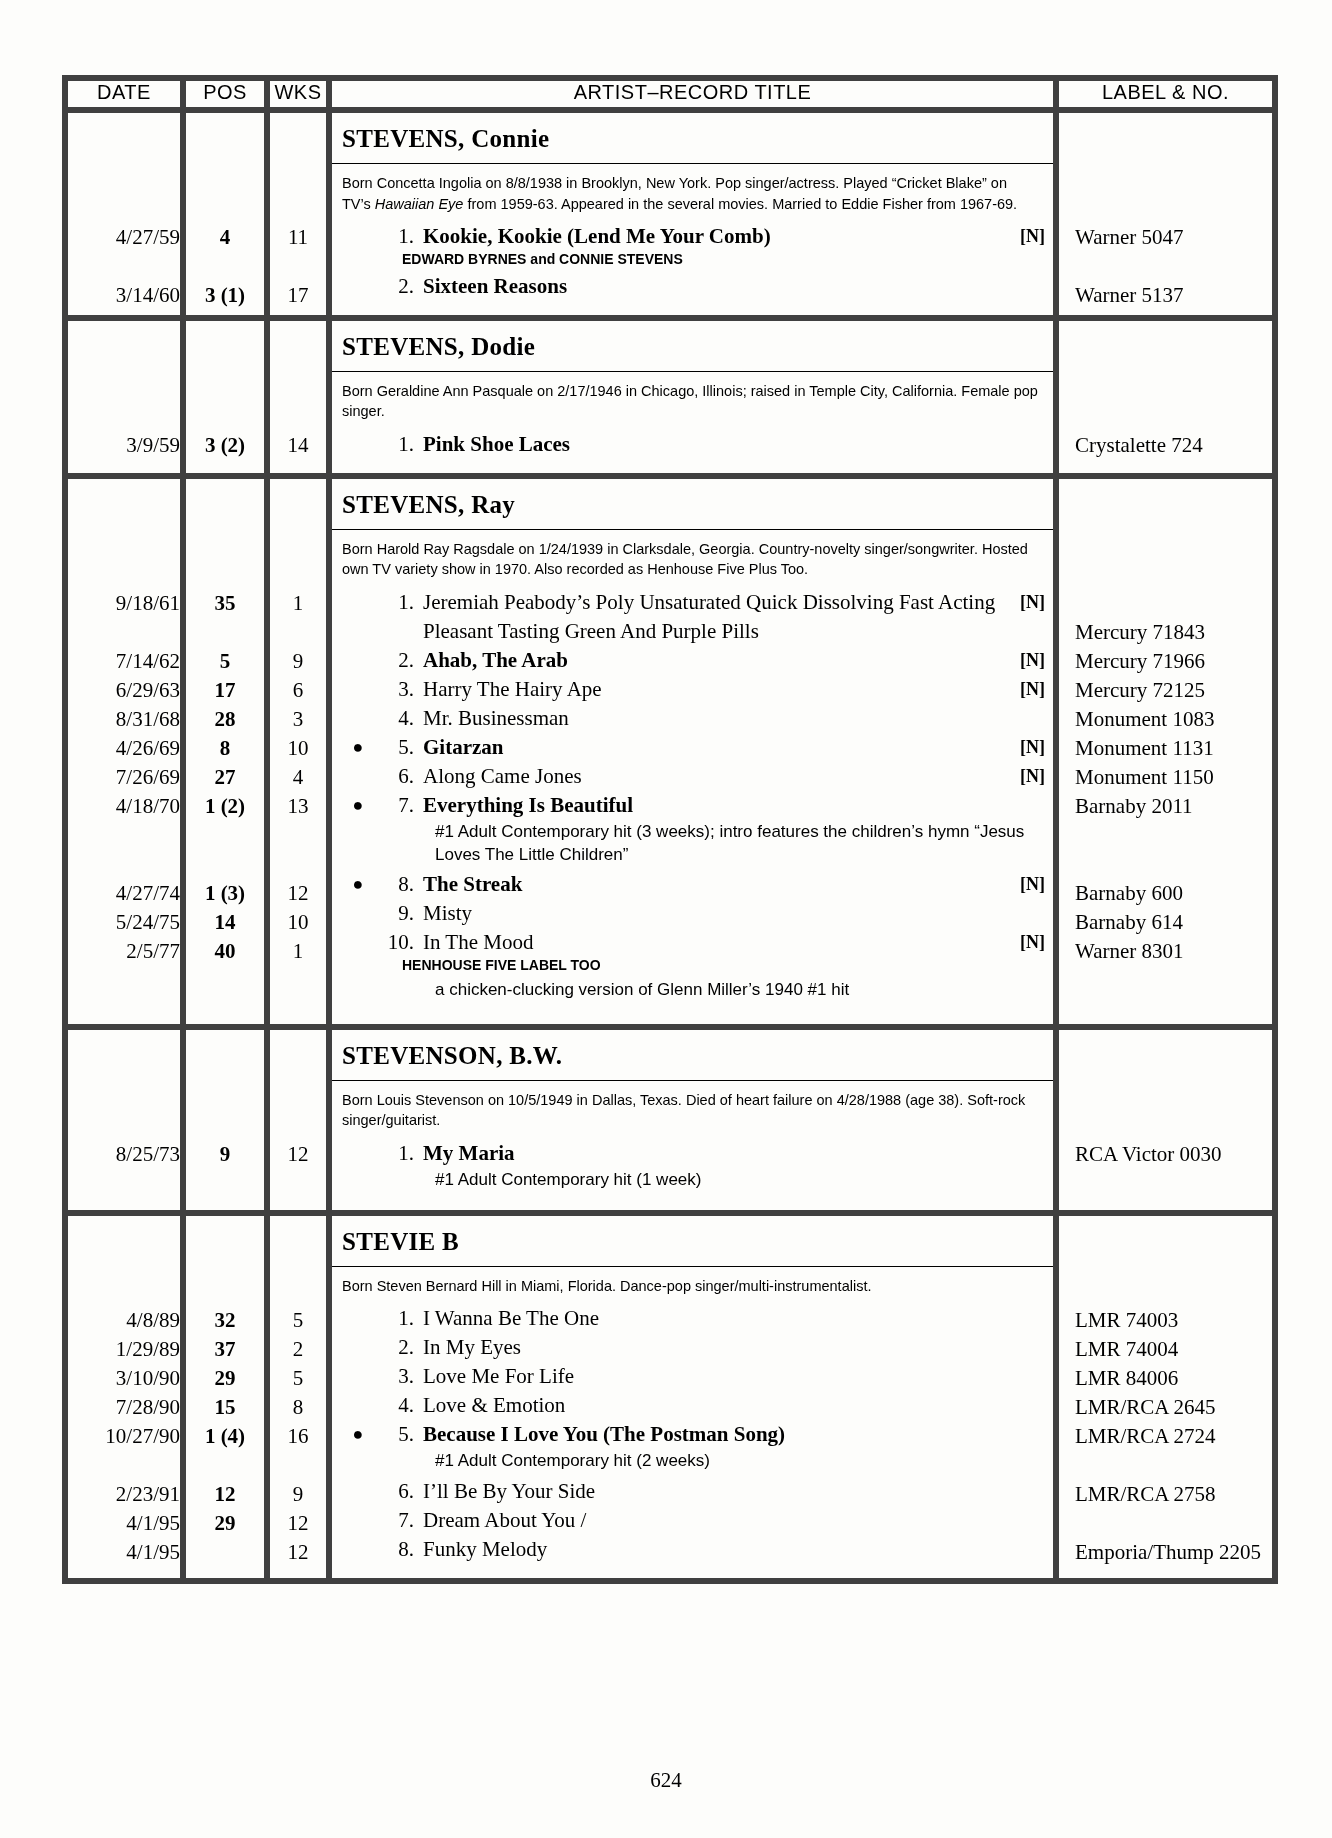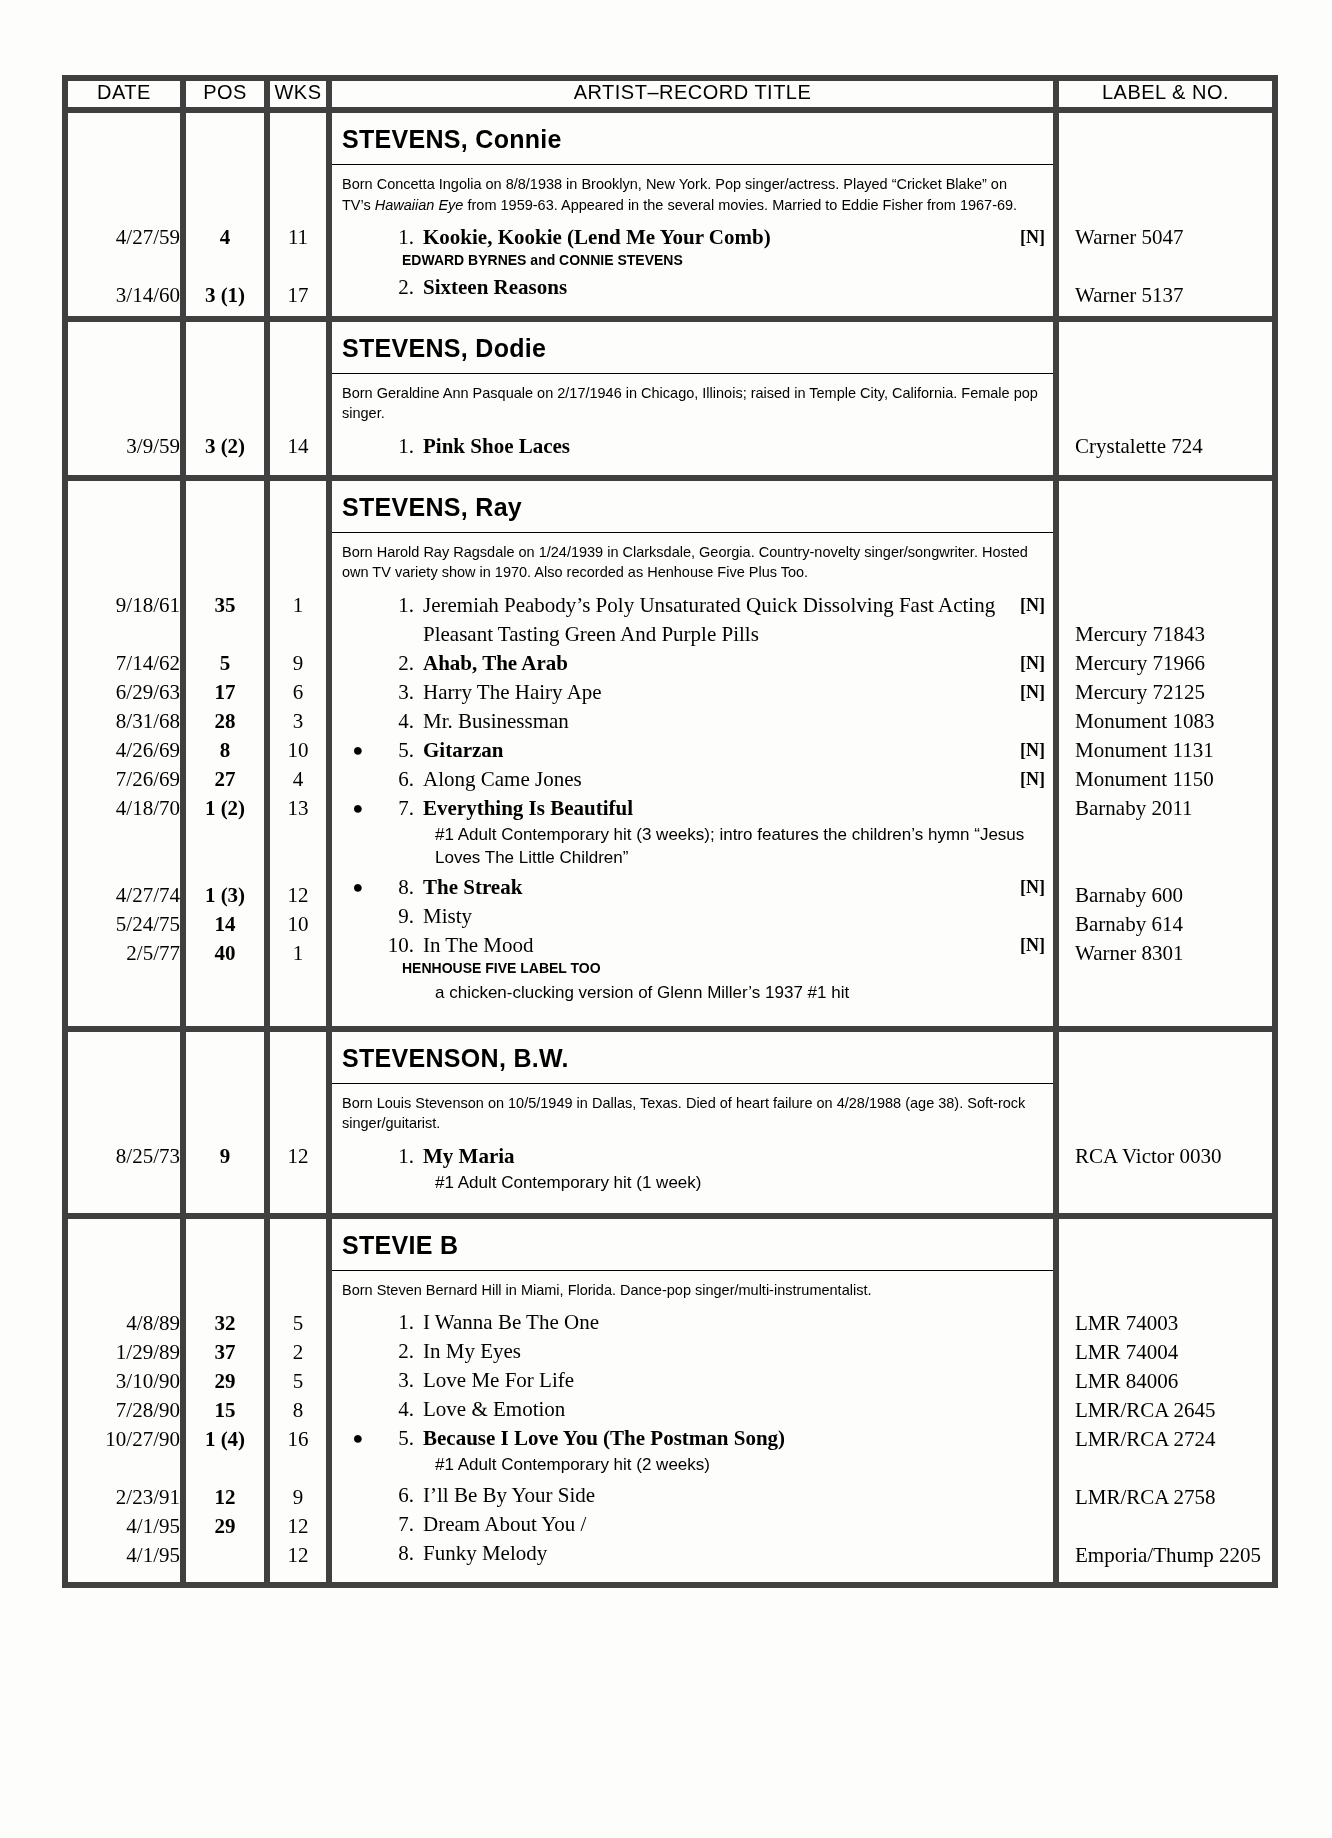--- a/index.html
+++ b/index.html
@@ -54,21 +54,21 @@
     height: 26px;
   }
   col.c-date { width: 118px; }
   col.c-pos  { width: 84px; }
   col.c-wks  { width: 62px; }
   col.c-title{ width: 727px; }
   col.c-label{ width: 219px; }
 
   
   .artist-name {
-    font-family: Liberation Sans, sans-serif;
+    font-family: Liberation Serif, serif;
     font-size: 25px;
     font-weight: bold;
     letter-spacing: 0.3px;
     padding: 12px 0 10px 10px;
     border-bottom: 1px solid #000;
   }
   .bio {
     font-family: "Liberation Sans", sans-serif;
     font-size: 14.5px;
     line-height: 1.42;
@@ -378,21 +378,21 @@
                 <div class="bullet-col"></div>
                 <div class="num-col">9.</div>
                 <div class="ttl">Misty</div>
               </div>
               <div class="songrow">
                 <div class="bullet-col"></div>
                 <div class="num-col">10.</div>
                 <div class="ttl"><span class="tag">[N]</span>In The Mood</div>
               </div>
               <div class="subline">HENHOUSE FIVE LABEL TOO</div>
-              <div class="note">a chicken-clucking version of Glenn Miller’s 1937 #1 hit</div>
+              <div class="note">a chicken-clucking version of Glenn Miller’s 1940 #1 hit</div>
             </div>
             <div class="spacer"></div>
           </td>
           <td>
             <div class="stack">
               <div class="offset" style="height: 110px;"></div>
               <div class="line labelcell"></div>
               <div class="line labelcell">Mercury 71843</div>
               <div class="line labelcell">Mercury 71966</div>
               <div class="line labelcell">Mercury 72125</div>
@@ -555,13 +555,14 @@
               <div class="line labelcell"></div>
               <div class="line labelcell">LMR/RCA 2758</div>
               <div class="line labelcell"></div>
               <div class="line labelcell">Emporia/Thump 2205</div>
             </div>
           </td>
         </tr>
       </tbody>
   </table>
 
+  <div class="pagenum">624</div>
 </div>
 
 </body></html>

